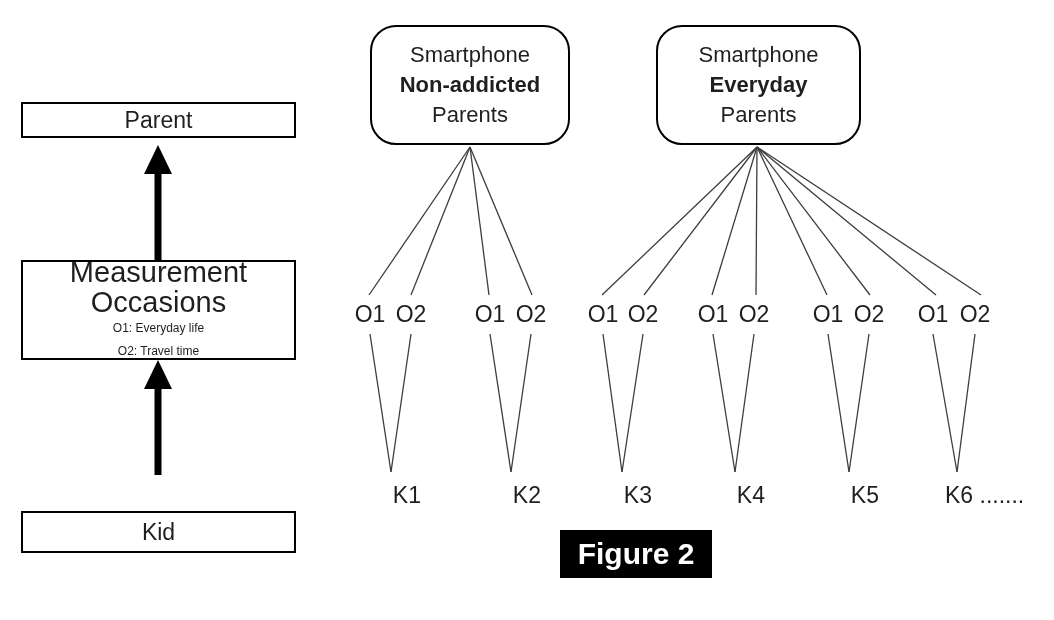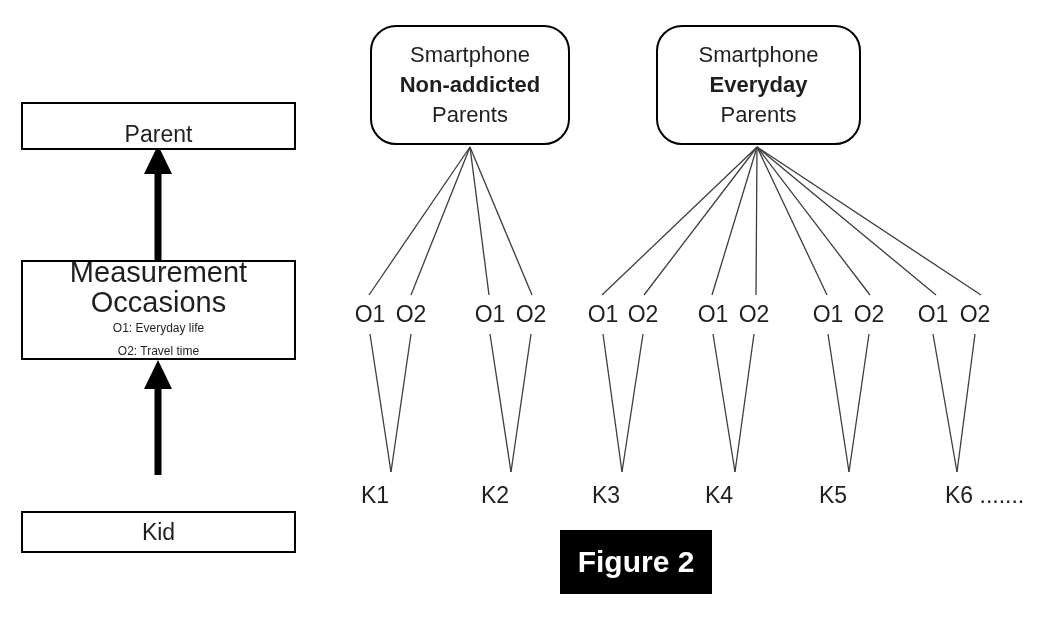--- a/index.html
+++ b/index.html
@@ -46,26 +46,26 @@
     font-size: 22px;
     line-height: 30px;
   }
   .group-line-bold { font-weight: bold; }
   .node-label {
     position: absolute;
     font-size: 23px;
     text-align: center;
     white-space: nowrap;
   }
-  .kid-node { text-align: left; }
+  .kid-node { text-align: right; }
   .kid-node.leftalign { text-align: left; }
   .figure-caption {
     position: absolute;
     left: 560px; top: 530px;
-    width: 152px; height: 64px;
+    width: 152px; height: 48px;
     background: #000000;
     color: #ffffff;
     font-size: 30px;
     font-weight: bold;
     display: flex;
     align-items: center;
     justify-content: center;
   }
 </style>
 </head>
@@ -112,21 +112,21 @@
       <line x1="643" y1="334" x2="622" y2="472"></line>
       <line x1="713" y1="334" x2="735" y2="472"></line>
       <line x1="754" y1="334" x2="735" y2="472"></line>
       <line x1="828" y1="334" x2="849" y2="472"></line>
       <line x1="869" y1="334" x2="849" y2="472"></line>
       <line x1="933" y1="334" x2="957" y2="472"></line>
       <line x1="975" y1="334" x2="957" y2="472"></line>
     </g>
   </svg>
 
-  <div class="box plain-label" style="left:21px; top:102px; width:275px; height:48px;align-items:flex-end;">
+  <div class="box plain-label" style="left:21px; top:102px; width:275px; height:36px;">
     <span>Parent</span>
   </div>
 
   <div class="box occasions-box" style="left:21px; top:260px; width:275px; height:100px;">
     <div class="occasions-title">Measurement Occasions</div>
     <div class="occasions-sub">O1: Everyday life</div>
     <div class="occasions-sub">O2: Travel time</div>
   </div>
 
   <div class="box plain-label" style="left:21px; top:475px; width:275px; height:42px;margin-top:36px;">

